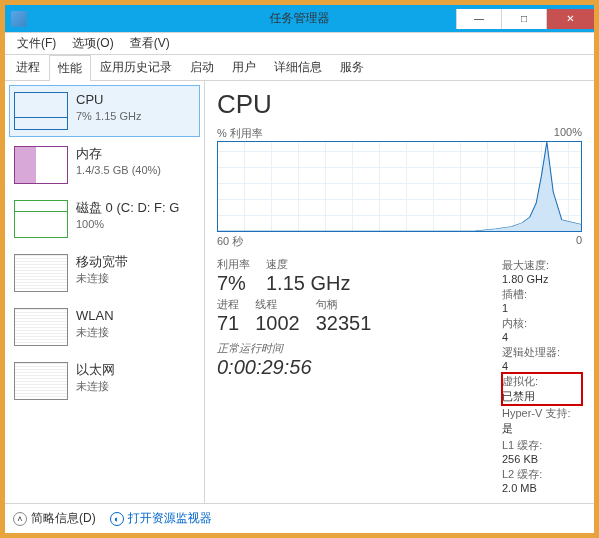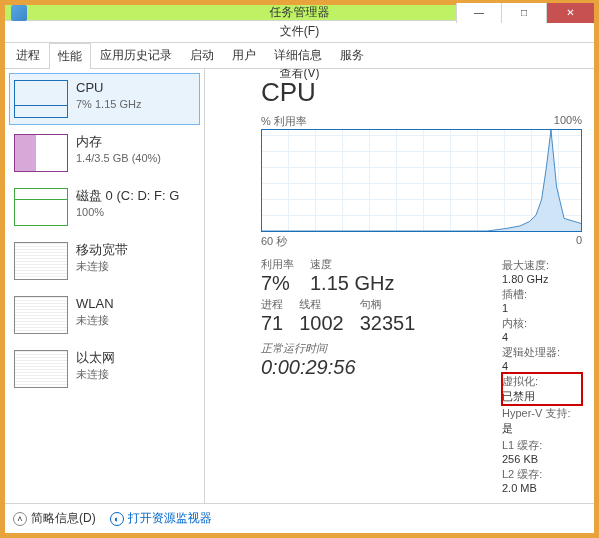--- a/index.html
+++ b/index.html
@@ -1,29 +1,29 @@
 <!DOCTYPE html>
 <html><head>
 <meta charset="utf-8">
 <style>
 * { margin: 0; padding: 0; box-sizing: border-box; font-family: "Microsoft YaHei", "Segoe UI", sans-serif; }
 body { background: #000; width: 599px; height: 538px; overflow: hidden; }
 .frame { border: 5px solid #e8a33d; width: 599px; height: 538px; background: #fff; display: flex; flex-direction: column; }
-.titlebar { height: 16px; background: #bef264; border-bottom: 1px solid #d4d4d4; display: flex; align-items: center; position: relative; }
+.titlebar { height: 28px; background: #0ea5e9; border-bottom: 1px solid #d4d4d4; display: flex; align-items: center; position: relative; }
 .title-icon { width: 16px; height: 16px; margin: 0 6px; background: linear-gradient(135deg,#5aa7e8,#3a87c8); border-radius: 2px; }
 .title-text { position: absolute; left: 50%; transform: translateX(-50%); font-size: 12px; color: #333; }
 .winbtns { margin-left: auto; display: flex; }
 .winbtn { width: 45px; height: 20px; display: flex; align-items: center; justify-content: center; font-size: 10px; color: #333; border-left: 1px solid #d4d4d4; background: #fff; }
 .winbtn.close { background: #c75050; color: #fff; width: 48px; }
-.menubar { height: 22px; display: flex; align-items: center; padding: 0 4px; font-size: 12px; color: #333; border-bottom: 1px solid #d4d4d4; flex-direction: column; }
+.menubar { height: 22px; display: flex; align-items: center; padding: 0 4px; font-size: 12px; color: #333; border-bottom: 1px solid #d4d4d4; }
 .menuitem { padding: 2px 8px; }
 .tabs { height: 26px; display: flex; align-items: flex-end; padding: 0 2px; background: #fff; border-bottom: 1px solid #d4d4d4; font-size: 12px; }
 .tab { padding: 4px 8px; border: 1px solid transparent; border-bottom: none; color: #333; }
 .tab.active { border-color: #d4d4d4; background: #fff; position: relative; top: 1px; }
-.content { flex: 1; display: flex; overflow: hidden; gap: 44px; }
+.content { flex: 1; display: flex; overflow: hidden; }
 .sidebar { width: 200px; border-right: 1px solid #d4d4d4; overflow-y: auto; padding: 4px; }
 .sidecard { display: flex; padding: 6px 4px; border: 1px solid transparent; margin-bottom: 2px; }
 .sidecard.active { border: 1px solid #74b8f3; background: #e8f3fc; }
 .thumb { width: 54px; height: 38px; border: 1px solid #888; margin-right: 8px; flex-shrink: 0; position: relative; }
 .thumb.cpu { border-color: #1a6fb8; }
 .thumb.cpu::after { content:""; position:absolute; right:0; bottom:0; width:100%; height:30%; border-top:1px solid #1a6fb8; }
 .thumb.mem { border-color: #8b3a8c; }
 .thumb.mem::after { content:""; position:absolute; left:0; bottom:0; width:40%; height:100%; background:#d8a8d8; }
 .thumb.disk { border-color: #3da83d; }
 .thumb.disk::after { content:""; position:absolute; right:0; bottom:0; width:100%; height:70%; border-top:1px solid #3da83d; }

